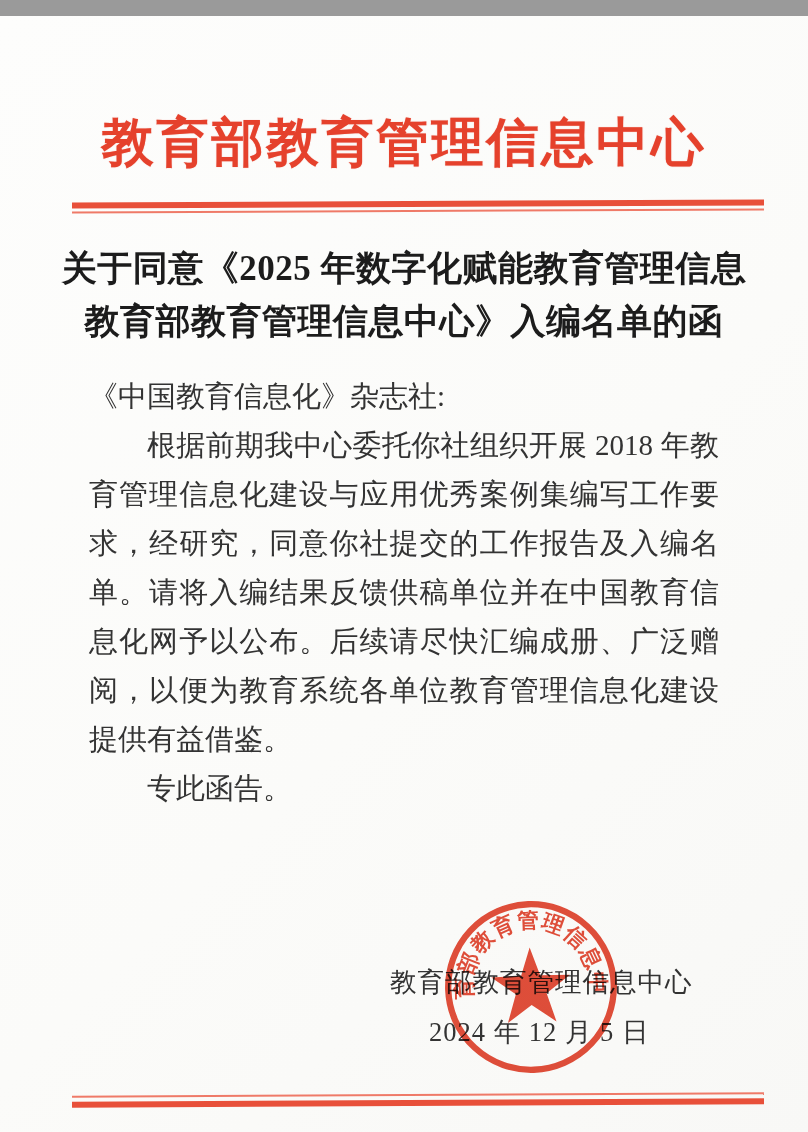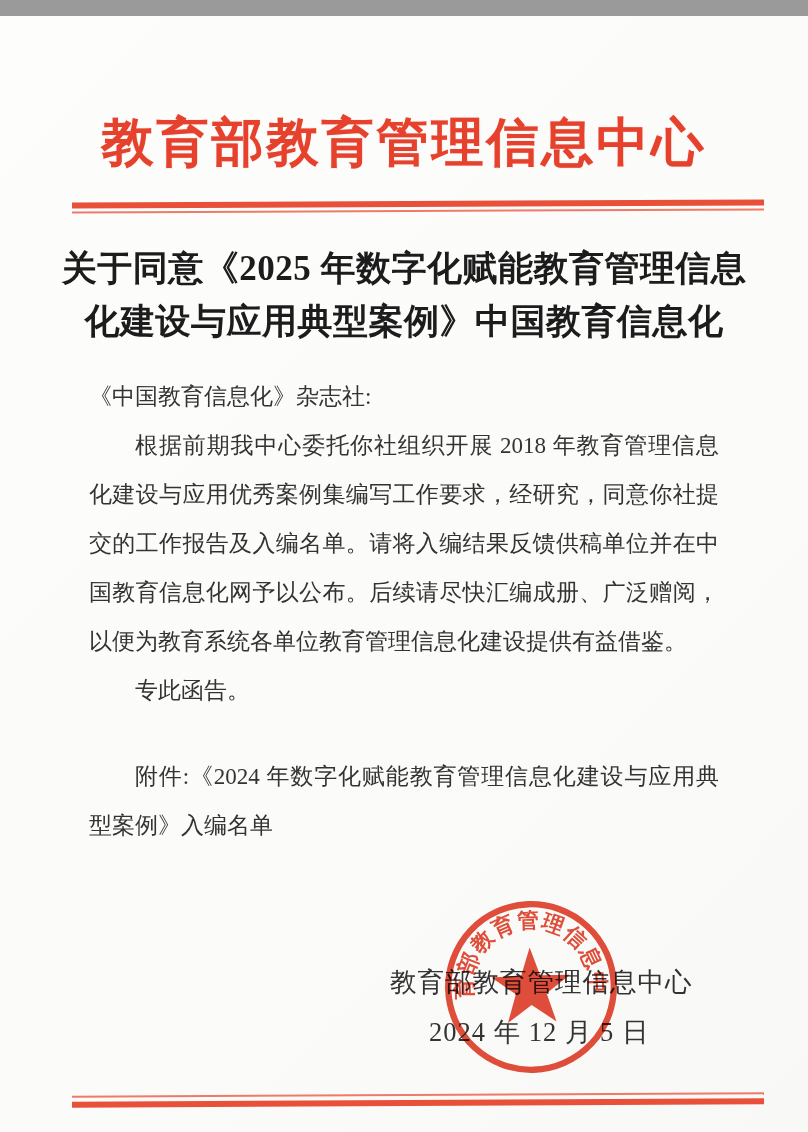--- a/index.html
+++ b/index.html
@@ -35,21 +35,21 @@
   
   .doc-title{
     position:absolute;left:0;top:226px;width:100%;
     margin:0;text-align:center;
     font-size:35px;font-weight:bold;line-height:53px;
     color:#1c1c1c;letter-spacing:0.5px;
   }
   
   .body-text{
     position:absolute;left:89px;top:356px;width:630px;
-    font-size:23px;line-height:49px;
+    font-size:29px;line-height:49px;
     text-align:justify;
     color:#333;
   }
   .body-text p{margin:0;}
   .body-text p.indent{text-indent:2em;}
   .body-text p.attachment{margin-top:37px;}
   
   .signature{
     position:absolute;left:390px;top:948px;
     font-size:26.5px;letter-spacing:1px;color:#333;
@@ -74,28 +74,27 @@
 
   <h1 class="letterhead">教育部教育管理信息中心</h1>
 
   <div class="rule rule-top">
     <div class="thick"></div>
     <div class="thin"></div>
   </div>
 
   <h2 class="doc-title">
     <span>关于同意《2025 年数字化赋能教育管理信息</span><br>
-    <span>化建设与应用典型案例》中国教育信息化</span>
+    <span>教育部教育管理信息中心》入编名单的函</span>
   </h2>
 
   <div class="body-text">
     <p>《中国教育信息化》杂志社:</p>
     <p class="indent">根据前期我中心委托你社组织开展 2018 年教育管理信息化建设与应用优秀案例集编写工作要求，经研究，同意你社提交的工作报告及入编名单。请将入编结果反馈供稿单位并在中国教育信息化网予以公布。后续请尽快汇编成册、广泛赠阅，以便为教育系统各单位教育管理信息化建设提供有益借鉴。</p>
     <p class="indent">专此函告。</p>
-    <p class="indent attachment">附件:《2024 年数字化赋能教育管理信息化建设与应用典型案例》入编名单</p>
   </div>
 
   <div class="signature">教育部教育管理信息中心</div>
 
   <div class="sig-date">2024 年 12 月 5 日</div>
 
   <svg class="seal" viewBox="0 0 200 200" xmlns="http://www.w3.org/2000/svg">
     <defs>
       <path id="sealArc" d="M 38.0 122.6 A 66 66 0 1 1 162.0 122.6" fill="none"></path>
     </defs>

